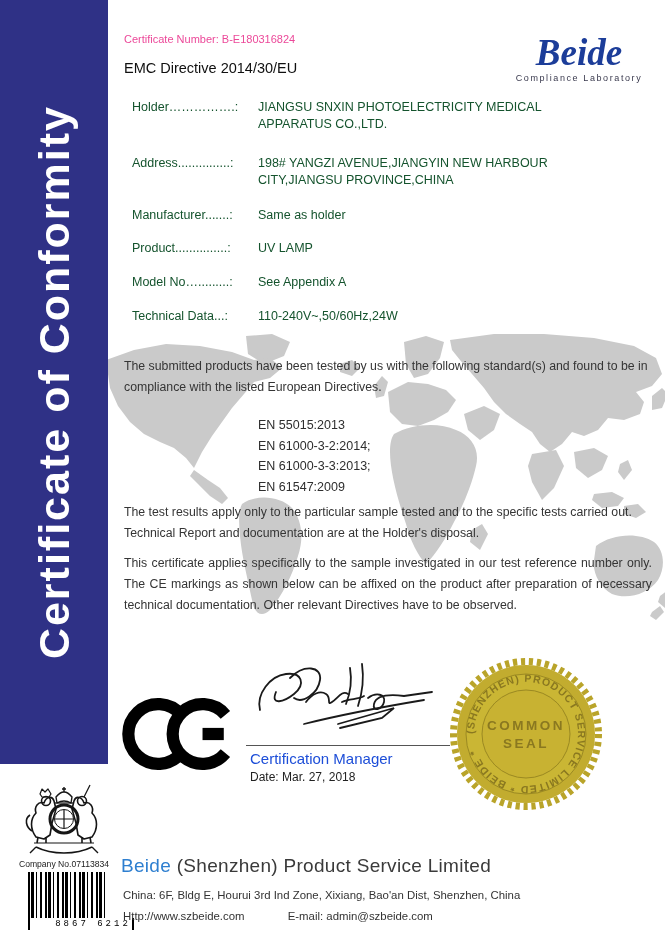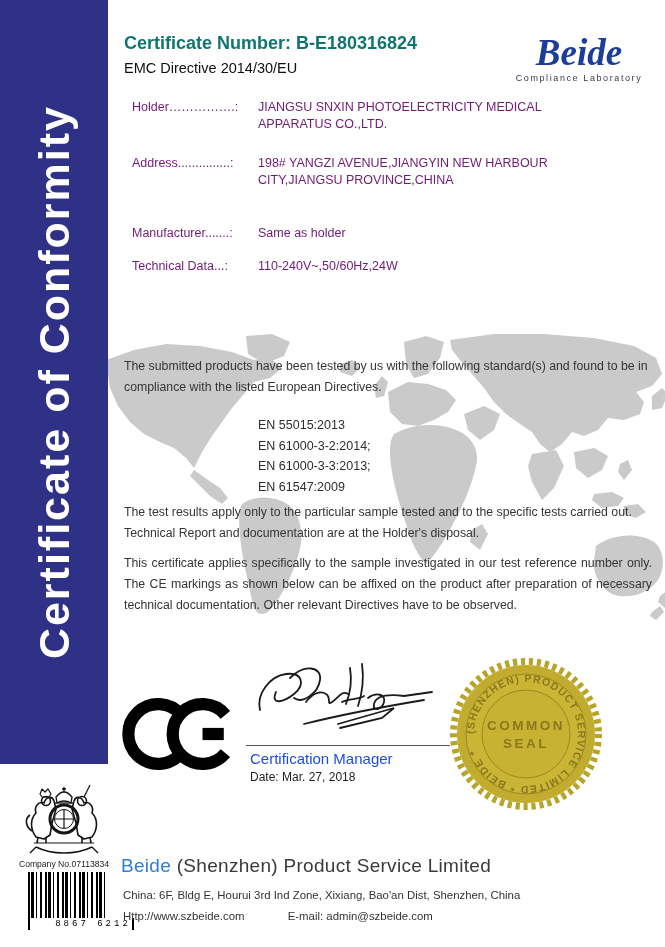--- a/index.html
+++ b/index.html
@@ -4,35 +4,35 @@
 <style>
   html,body{margin:0;padding:0;background:#fff;}
   .page{position:relative;width:665px;height:947px;background:#ffffff;overflow:hidden;
         font-family:"Liberation Sans",sans-serif;color:#333;}
   
   .sidebar{position:absolute;left:0;top:0;width:108px;height:764px;background:#2f3186;
            display:flex;align-items:center;justify-content:center;z-index:2;}
   .sidebar-title{writing-mode:vertical-rl;transform:rotate(180deg);white-space:nowrap;
            color:#ffffff;font-weight:bold;font-size:43px;letter-spacing:2px;}
   
-  .cert-number{position:absolute;left:124px;top:33px;font-size:18px;font-weight:bold;color:#0f766e;z-index:3;}
+  .cert-number{position:absolute;left:124px;top:33px;font-size:11px;font-weight:normal;color:#ec4899;z-index:3;}
   .directive{position:absolute;left:124px;top:60px;font-size:14.5px;font-weight:normal;color:#101010;z-index:3;}
   .logo{position:absolute;left:500px;top:34px;width:158px;text-align:center;z-index:3;}
   .logo-name{font-family:"Liberation Serif",serif;font-style:italic;font-weight:bold;
              font-size:37px;line-height:38px;color:#1c3d99;}
   .logo-sub{font-size:9px;letter-spacing:1.6px;color:#3a3a4e;margin-top:1px;}
   
   .map{position:absolute;left:104px;top:334px;width:561px;height:295px;z-index:0;}
   .map path{fill:#cacaca;}
   
   .fields{position:absolute;left:132px;top:99px;width:520px;z-index:1;}
-  .row{display:flex;font-size:12.5px;line-height:17px;color:#701a75;}
+  .row{display:flex;font-size:12.5px;line-height:17px;color:#14532d;}
   .row .lbl{width:126px;flex:none;}
   .row .val{width:345px;}
-  .mb1{margin-bottom:22px;} .mb2{margin-bottom:36px;} .mb3{margin-bottom:16px;}
+  .mb1{margin-bottom:22px;} .mb2{margin-bottom:18px;} .mb3{margin-bottom:16px;}
   .mb4{margin-bottom:17px;}
   
   .para{position:absolute;left:124px;width:528px;font-size:12.3px;line-height:21px;color:#353535;z-index:1;}
   .p-intro{top:356px;}
   .standards{position:absolute;left:258px;top:415px;font-size:12.5px;line-height:20.5px;color:#2e2e2e;z-index:1;}
   .p-results{top:502px;}
   .p-cert{top:553px;text-align:justify;}
   
   .ce{position:absolute;left:122px;top:688px;z-index:1;}
   .sig-scribble{position:absolute;left:246px;top:650px;z-index:1;}
@@ -110,20 +110,28 @@
       <span class="val">JIANGSU SNXIN PHOTOELECTRICITY MEDICAL APPARATUS CO.,LTD.</span>
     </div>
     <div class="row mb2">
       <span class="lbl">Address...............:</span>
       <span class="val">198# YANGZI AVENUE,JIANGYIN NEW HARBOUR CITY,JIANGSU PROVINCE,CHINA</span>
     </div>
     <div class="row mb3">
       <span class="lbl">Manufacturer.......:</span>
       <span class="val">Same as holder</span>
     </div>
+    <div class="row mb4">
+      <span class="lbl">Product...............:</span>
+      <span class="val">UV LAMP</span>
+    </div>
+    <div class="row mb4">
+      <span class="lbl">Model No….........:</span>
+      <span class="val">See Appendix A</span>
+    </div>
     <div class="row">
       <span class="lbl">Technical Data...:</span>
       <span class="val">110-240V~,50/60Hz,24W</span>
     </div>
   </div>
 
   <div class="para p-intro">The submitted products have been tested by us with the following standard(s) and found to be in compliance with the listed European Directives.</div>
 
   <div class="standards">
     <div>EN 55015:2013</div>

